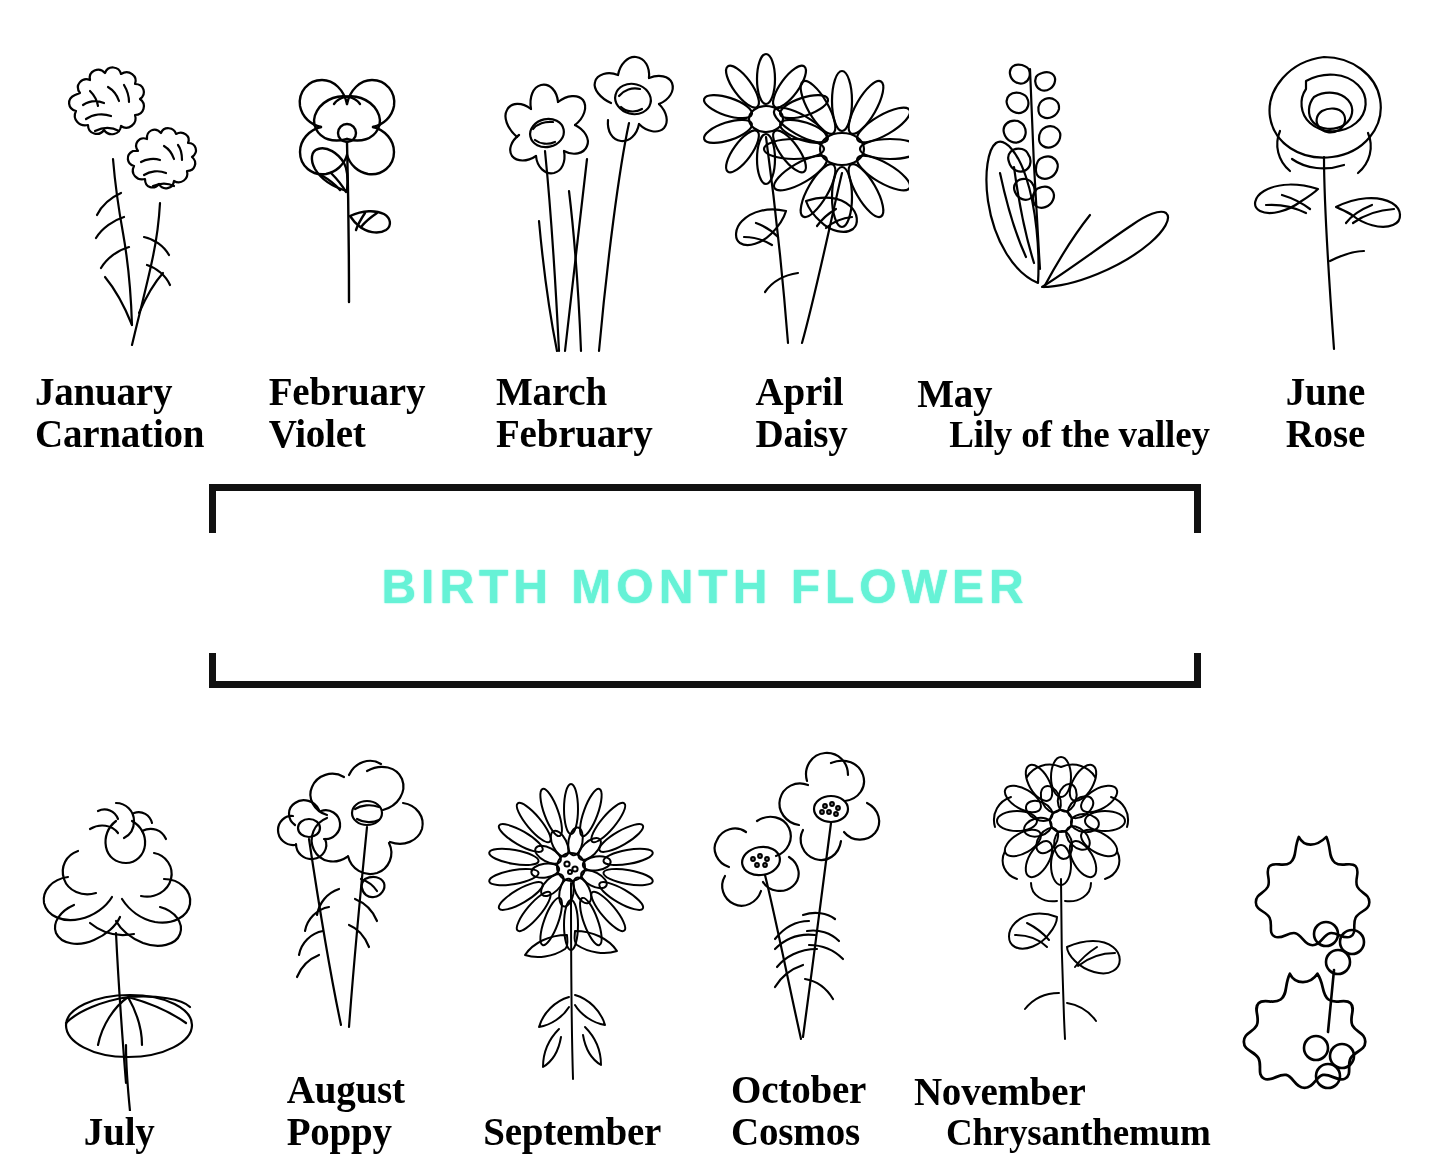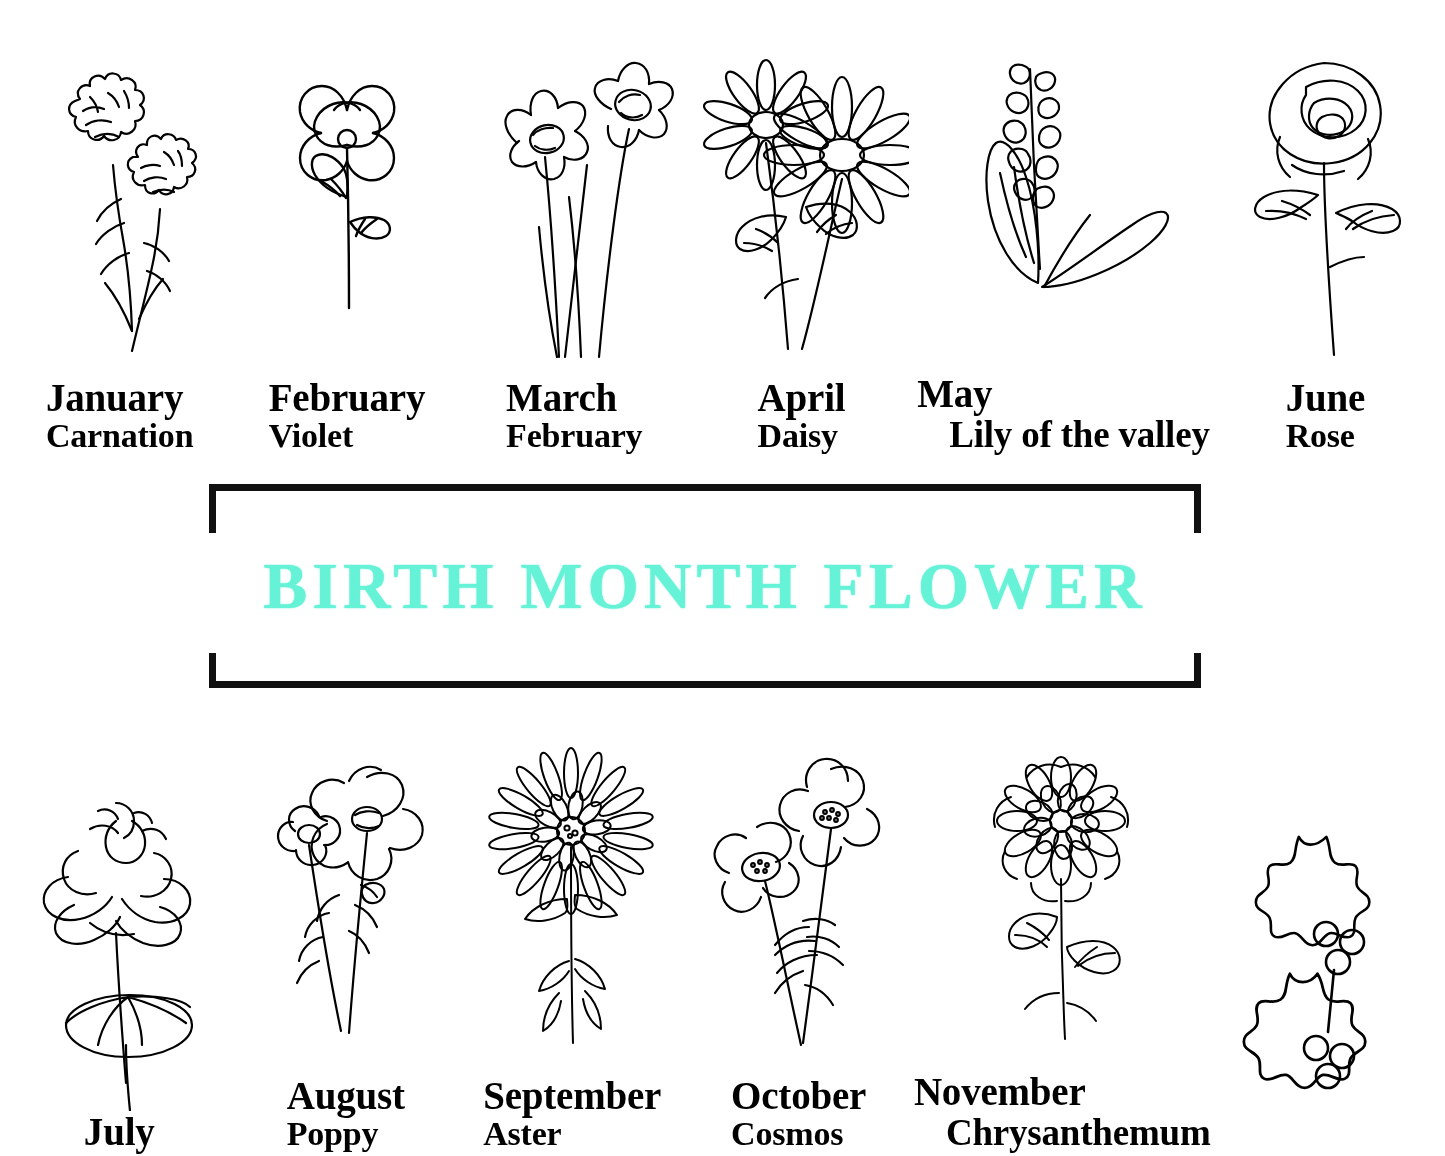--- a/index.html
+++ b/index.html
@@ -75,21 +75,21 @@
     letter-spacing: -0.2px;
   }
 
   .label .month {
     display: block;
     font-size: 39px;
   }
 
   .label .flower {
     display: block;
-    font-size: 34px;
+    font-size: 39px;
   }
 
   .cell-may .label .flower,
   .cell-november .label .flower {
     font-size: 37px;
     white-space: nowrap;
     margin-left: 32px;
   }
 
   .row-top .label {
@@ -131,23 +131,23 @@
 
   .banner-title {
     position: absolute;
     left: 0;
     top: 0;
     width: 100%;
     height: 100%;
     display: flex;
     align-items: center;
     justify-content: center;
-    font-family: Liberation Serif, serif;
+    font-family: Liberation Sans, sans-serif;
     font-weight: 700;
-    font-size: 66px;
+    font-size: 48px;
     letter-spacing: 5px;
     color: #66f2d6;
     text-shadow: 0 0 1px #66f2d6, 0 0 2px #9ef7e6;
     white-space: nowrap;
   }
 </style>
 </head>
 <body>
 
 <div class="chart">
@@ -442,21 +442,20 @@
           <path d="M100 154c-18 0-34 8-42 20 12 4 28 2 40-6 4-3 2-10 2-14z"></path>
           <path d="M108 150c18 0 34 8 42 20-12 4-28 2-40-6-4-3-2-10-2-14z"></path>
           <path d="M102 216c-14 4-26 16-30 30 12-2 24-10 30-20"></path>
           <path d="M108 214c14 4 26 16 30 30-12-2-24-10-30-20"></path>
           <path d="M92 248c-10 10-16 24-16 38 10-6 16-18 18-30"></path>
           <path d="M118 246c10 10 16 24 16 38-10-6-16-18-18-30"></path>
         </svg>
       </div>
       <div class="label">
         <span class="month">September</span>
-        <span class="flower">Aster</span>
       </div>
     </div>
 
     <div class="cell cell-october">
       <div class="art">
         <svg width="215" height="330" viewBox="0 0 215 330" fill="none" stroke="#000" stroke-width="2.2" stroke-linecap="round" stroke-linejoin="round">
 
           <g transform="translate(140,70)">
             <path d="M0-46c14-6 28 0 32 12 4 12-4 24-18 26"></path>
             <path d="M36-6c12 6 16 20 8 30-8 9-23 9-31-1"></path>

